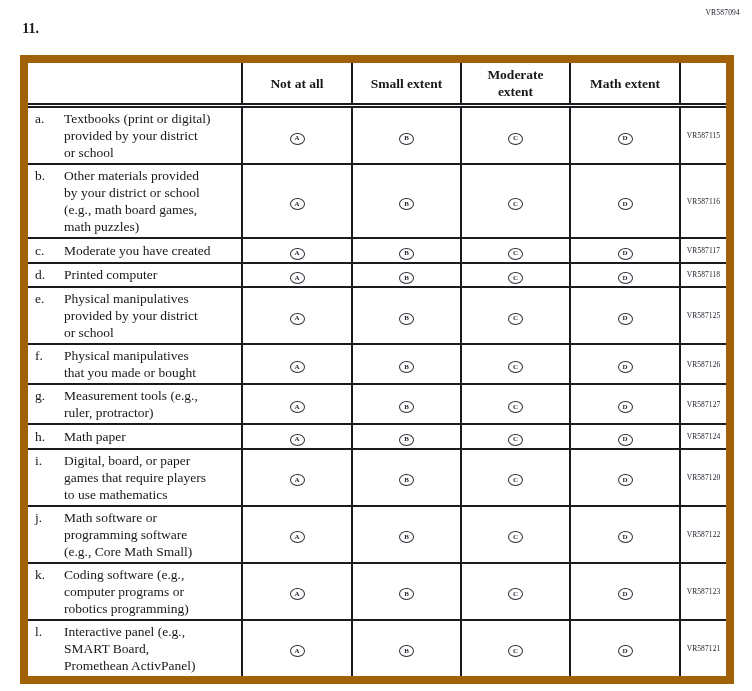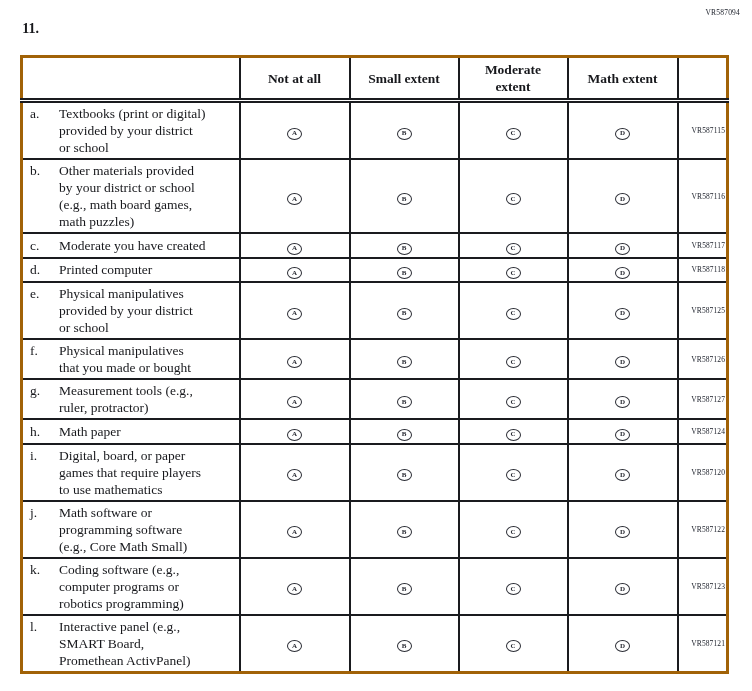--- a/index.html
+++ b/index.html
@@ -39,21 +39,21 @@
     font-weight: bold;
     flex: none;
     width: 19px;
   }
   .qtext { }
   .qtext .qline { }
   table.materials {
     border-collapse: collapse;
     table-layout: fixed;
     width: 706px;
-    border: 3px solid #a16207;
+    border: 8px solid #a16207;
   }
   th, td {
     border: 2px solid #1a1b1f;
     box-sizing: border-box;
   }
   thead th {
     border-bottom: 5px double #1a1b1f;
     font-size: 13.5px;
     font-weight: bold;
     text-align: center;
@@ -86,21 +86,21 @@
     align-items: center;
     justify-content: center;
     font-size: 7px;
     font-weight: bold;
     line-height: 1;
     color: #2a2c34;
     background: #fff;
     cursor: pointer;
   }
   td.vr-cell {
-    text-align: right;
+    text-align: center;
     vertical-align: middle;
     font-size: 7.5px;
     letter-spacing: 0.1px;
     color: #20242e;
     padding: 0 1px;
   }
 </style>
 </head>
 <body>
 

